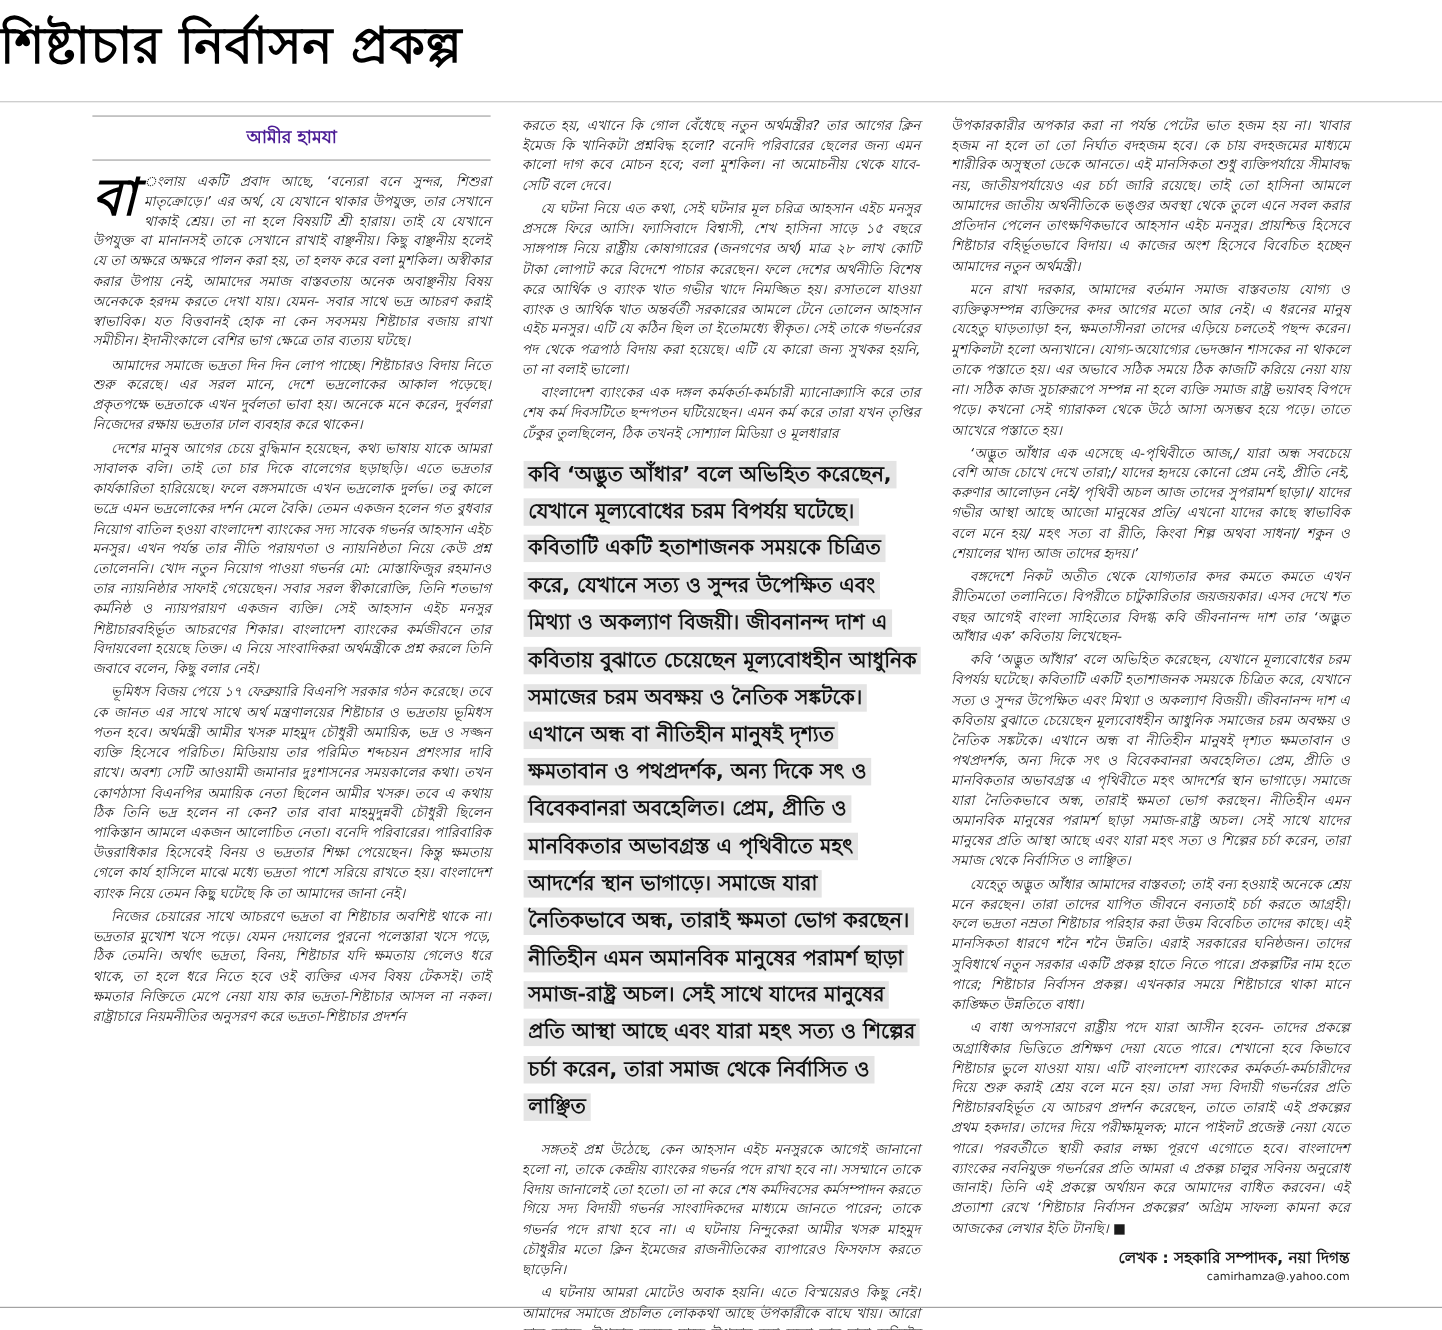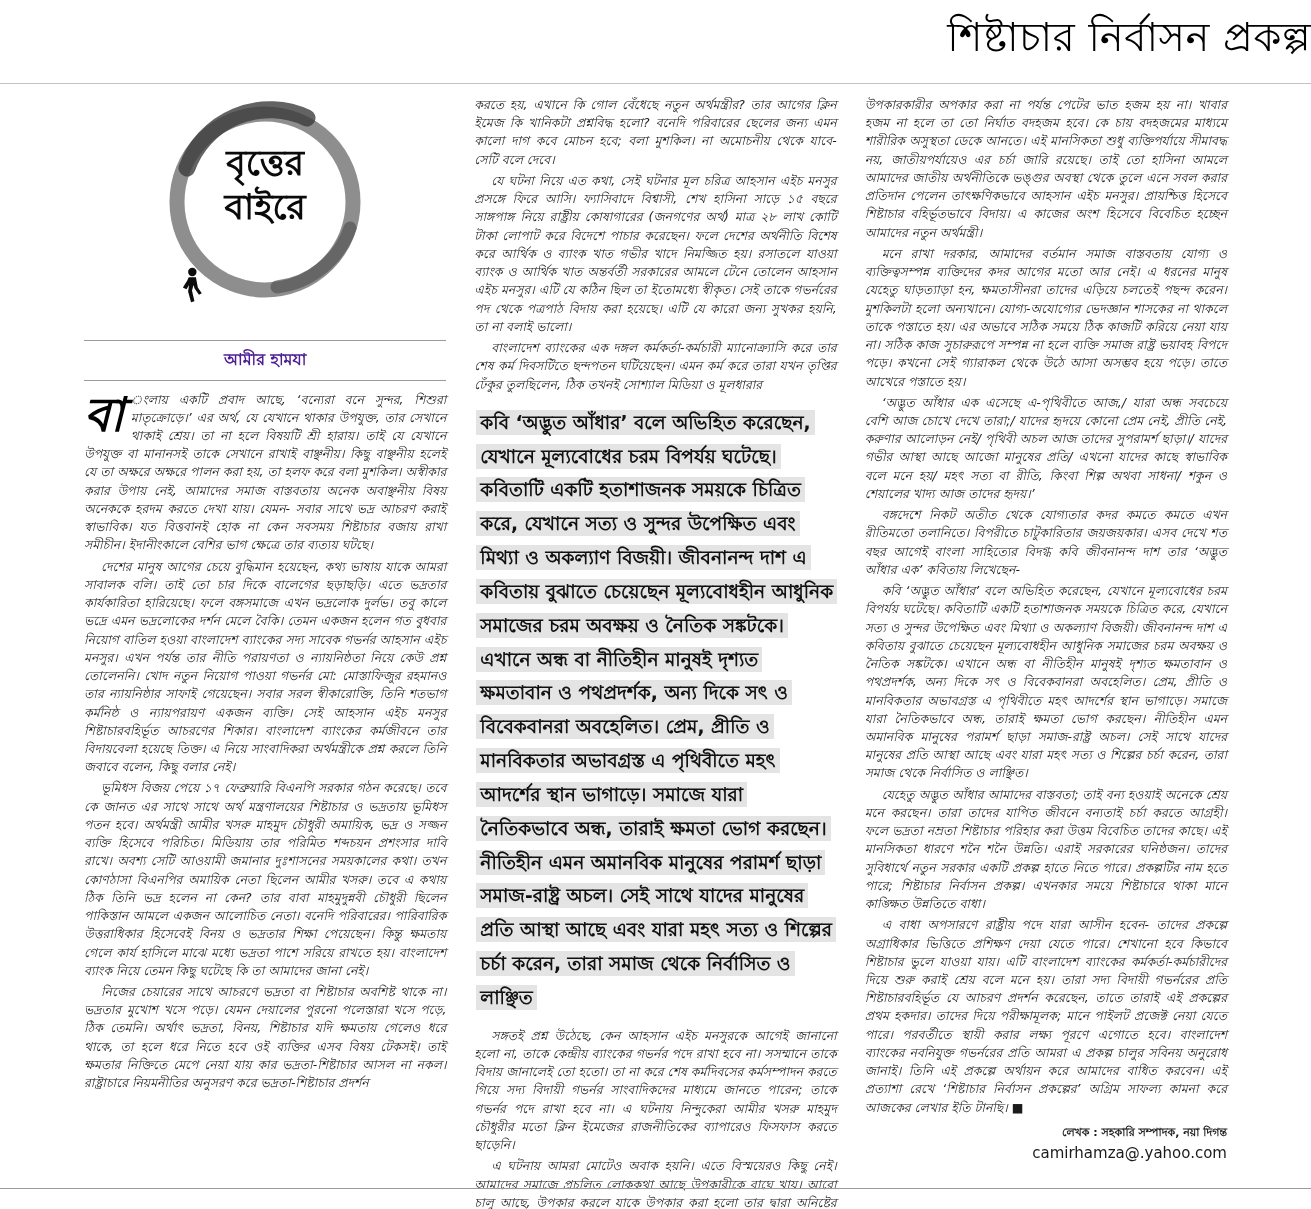--- a/index.html
+++ b/index.html
@@ -10,23 +10,23 @@
     height: 1209px;
     margin: 0 auto;
     background: #ffffff;
     overflow: hidden;
     font-family: "DejaVu Sans", "Liberation Sans", sans-serif;
     color: #161616;
   }
   .masthead { padding-top: 6px; }
   .headline {
     margin: 0;
-    text-align: right;
-    font-size: 40px;
-    font-weight: 400;
+    text-align: left;
+    font-size: 46px;
+    font-weight: 700;
     letter-spacing: 0.5px;
     color: #000;
   }
   .headline-rule {
     border: none;
     border-top: 1px solid #c3c3c3;
     margin: 10px 0 0 0;
   }
   .columns {
     display: flex;
@@ -92,22 +92,22 @@
     text-align: left;
     color: #111;
   }
   .pull-quote .hl {
     background: #e4e4e4;
     -webkit-box-decoration-break: clone;
     box-decoration-break: clone;
     padding: 2px 4px;
   }
   .credit-block { margin-top: 8px; text-align: right; }
-  .credit { font-weight: 700; font-size: 11px; }
-  .credit-email { font-size: 15px; margin-top: 1px; }
+  .credit { font-weight: 700; font-size: 14px; }
+  .credit-email { font-size: 10px; margin-top: 1px; }
   .bottom-rule {
     position: absolute;
     left: 0; right: 0; bottom: 12px;
     border: none;
     border-top: 1px solid #9a9a9a;
   }
 </style>
 </head>
 <body>
 
@@ -115,45 +115,29 @@
 
   <header class="masthead">
     <h1 class="headline">শিষ্টাচার নির্বাসন প্রকল্প</h1>
   </header>
   <hr class="headline-rule">
 
   <div class="columns">
 
     <section class="col">
 
-      <div class="logo-block">
-        <svg class="logo-svg" width="216" height="212" viewBox="0 0 216 212" aria-hidden="true">
-          <circle cx="108" cy="104" r="88" fill="none" stroke="#7a7a7a" stroke-width="15" opacity="0.85"></circle>
-          <path d="M 30 70 A 88 88 0 0 1 150 20" fill="none" stroke="#3c3c3c" stroke-width="17" stroke-linecap="round" opacity="0.8"></path>
-          <path d="M 193 130 A 88 88 0 0 1 120 189" fill="none" stroke="#555555" stroke-width="13" stroke-linecap="round" opacity="0.7"></path>
-        </svg>
-        <div class="logo-text">
-          <div>বৃত্তের</div>
-          <div>বাইরে</div>
-        </div>
-        <svg class="walker" width="26" height="38" viewBox="0 0 16 22" aria-hidden="true">
-          <g fill="#0c0c0c">
-            <circle cx="8.2" cy="3" r="2.6"></circle>
-            <path d="M6 6.2 L10.4 6.2 L11.6 12.5 L14 16 L12.3 17 L9.6 13.2 L8.9 11 L8 14.5 L9.5 21 L7.4 21.6 L5.6 15 L6.2 11 L4.6 13.6 L2.4 12.6 L5 8.4 Z"></path>
-          </g>
-        </svg>
-      </div>
 
       <div class="author-block">
         <hr class="hrule">
         <div class="author">আমীর হামযা</div>
         <hr class="hrule">
       </div>
 
       <p class="para"><span class="dropcap">বা</span><span>ংলায় একটি প্রবাদ আছে, ‘বন্যেরা বনে সুন্দর, শিশুরা মাতৃক্রোড়ে।’ এর অর্থ, যে যেখানে থাকার উপযুক্ত, তার সেখানে থাকাই শ্রেয়। তা না হলে বিষয়টি শ্রী হারায়। তাই যে যেখানে উপযুক্ত বা মানানসই তাকে সেখানে রাখাই বাঞ্ছনীয়। কিছু বাঞ্ছনীয় হলেই যে তা অক্ষরে অক্ষরে পালন করা হয়, তা হলফ করে বলা মুশকিল। অস্বীকার করার উপায় নেই, আমাদের সমাজ বাস্তবতায় অনেক অবাঞ্ছনীয় বিষয় অনেককে হরদম করতে দেখা যায়। যেমন- সবার সাথে ভদ্র আচরণ করাই স্বাভাবিক। যত বিত্তবানই হোক না কেন সবসময় শিষ্টাচার বজায় রাখা সমীচীন। ইদানীংকালে বেশির ভাগ ক্ষেত্রে তার ব্যত্যয় ঘটছে।</span></p>
+      <p class="para indent">আমাদের সমাজে ভদ্রতা দিন দিন লোপ পাচ্ছে। শিষ্টাচারও বিদায় নিতে শুরু করেছে। এর সরল মানে, দেশে ভদ্রলোকের আকাল পড়েছে। প্রকৃতপক্ষে ভদ্রতাকে এখন দুর্বলতা ভাবা হয়। অনেকে মনে করেন, দুর্বলরা নিজেদের রক্ষায় ভদ্রতার ঢাল ব্যবহার করে থাকেন।</p>
       <p class="para indent">দেশের মানুষ আগের চেয়ে বুদ্ধিমান হয়েছেন, কথ্য ভাষায় যাকে আমরা সাবালক বলি। তাই তো চার দিকে বালেগের ছড়াছড়ি। এতে ভদ্রতার কার্যকারিতা হারিয়েছে। ফলে বঙ্গসমাজে এখন ভদ্রলোক দুর্লভ। তবু কালে ভদ্রে এমন ভদ্রলোকের দর্শন মেলে বৈকি। তেমন একজন হলেন গত বুধবার নিয়োগ বাতিল হওয়া বাংলাদেশ ব্যাংকের সদ্য সাবেক গভর্নর আহসান এইচ মনসুর। এখন পর্যন্ত তার নীতি পরায়ণতা ও ন্যায়নিষ্ঠতা নিয়ে কেউ প্রশ্ন তোলেননি। খোদ নতুন নিয়োগ পাওয়া গভর্নর মো: মোস্তাফিজুর রহমানও তার ন্যায়নিষ্ঠার সাফাই গেয়েছেন। সবার সরল স্বীকারোক্তি, তিনি শতভাগ কর্মনিষ্ঠ ও ন্যায়পরায়ণ একজন ব্যক্তি। সেই আহসান এইচ মনসুর শিষ্টাচারবহির্ভূত আচরণের শিকার। বাংলাদেশ ব্যাংকের কর্মজীবনে তার বিদায়বেলা হয়েছে তিক্ত। এ নিয়ে সাংবাদিকরা অর্থমন্ত্রীকে প্রশ্ন করলে তিনি জবাবে বলেন, কিছু বলার নেই।</p>
       <p class="para indent">ভূমিধস বিজয় পেয়ে ১৭ ফেব্রুয়ারি বিএনপি সরকার গঠন করেছে। তবে কে জানত এর সাথে সাথে অর্থ মন্ত্রণালয়ের শিষ্টাচার ও ভদ্রতায় ভূমিধস পতন হবে। অর্থমন্ত্রী আমীর খসরু মাহমুদ চৌধুরী অমায়িক, ভদ্র ও সজ্জন ব্যক্তি হিসেবে পরিচিত। মিডিয়ায় তার পরিমিত শব্দচয়ন প্রশংসার দাবি রাখে। অবশ্য সেটি আওয়ামী জমানার দুঃশাসনের সময়কালের কথা। তখন কোণঠাসা বিএনপির অমায়িক নেতা ছিলেন আমীর খসরু। তবে এ কথায় ঠিক তিনি ভদ্র হলেন না কেন? তার বাবা মাহমুদুন্নবী চৌধুরী ছিলেন পাকিস্তান আমলে একজন আলোচিত নেতা। বনেদি পরিবারের। পারিবারিক উত্তরাধিকার হিসেবেই বিনয় ও ভদ্রতার শিক্ষা পেয়েছেন। কিন্তু ক্ষমতায় গেলে কার্য হাসিলে মাঝে মধ্যে ভদ্রতা পাশে সরিয়ে রাখতে হয়। বাংলাদেশ ব্যাংক নিয়ে তেমন কিছু ঘটেছে কি তা আমাদের জানা নেই।</p>
       <p class="para indent">নিজের চেয়ারের সাথে আচরণে ভদ্রতা বা শিষ্টাচার অবশিষ্ট থাকে না। ভদ্রতার মুখোশ খসে পড়ে। যেমন দেয়ালের পুরনো পলেস্তারা খসে পড়ে, ঠিক তেমনি। অর্থাৎ ভদ্রতা, বিনয়, শিষ্টাচার যদি ক্ষমতায় গেলেও ধরে থাকে, তা হলে ধরে নিতে হবে ওই ব্যক্তির এসব বিষয় টেকসই। তাই ক্ষমতার নিক্তিতে মেপে নেয়া যায় কার ভদ্রতা-শিষ্টাচার আসল না নকল। রাষ্ট্রাচারে নিয়মনীতির অনুসরণ করে ভদ্রতা-শিষ্টাচার প্রদর্শন</p>
     </section>
 
     <section class="col">
       <p class="para">করতে হয়, এখানে কি গোল বেঁধেছে নতুন অর্থমন্ত্রীর? তার আগের ক্লিন ইমেজ কি খানিকটা প্রশ্নবিদ্ধ হলো? বনেদি পরিবারের ছেলের জন্য এমন কালো দাগ কবে মোচন হবে; বলা মুশকিল। না অমোচনীয় থেকে যাবে- সেটি বলে দেবে।</p>
       <p class="para indent">যে ঘটনা নিয়ে এত কথা, সেই ঘটনার মূল চরিত্র আহসান এইচ মনসুর প্রসঙ্গে ফিরে আসি। ফ্যাসিবাদে বিশ্বাসী, শেখ হাসিনা সাড়ে ১৫ বছরে সাঙ্গপাঙ্গ নিয়ে রাষ্ট্রীয় কোষাগারের (জনগণের অর্থ) মাত্র ২৮ লাখ কোটি টাকা লোপাট করে বিদেশে পাচার করেছেন। ফলে দেশের অর্থনীতি বিশেষ করে আর্থিক ও ব্যাংক খাত গভীর খাদে নিমজ্জিত হয়। রসাতলে যাওয়া ব্যাংক ও আর্থিক খাত অন্তর্বর্তী সরকারের আমলে টেনে তোলেন আহসান এইচ মনসুর। এটি যে কঠিন ছিল তা ইতোমধ্যে স্বীকৃত। সেই তাকে গভর্নরের পদ থেকে পত্রপাঠ বিদায় করা হয়েছে। এটি যে কারো জন্য সুখকর হয়নি, তা না বলাই ভালো।</p>
       <p class="para indent">বাংলাদেশ ব্যাংকের এক দঙ্গল কর্মকর্তা-কর্মচারী ম্যানোক্র্যাসি করে তার শেষ কর্ম দিবসটিতে ছন্দপতন ঘটিয়েছেন। এমন কর্ম করে তারা যখন তৃপ্তির ঢেঁকুর তুলছিলেন, ঠিক তখনই সোশ্যাল মিডিয়া ও মূলধারার</p>
 

